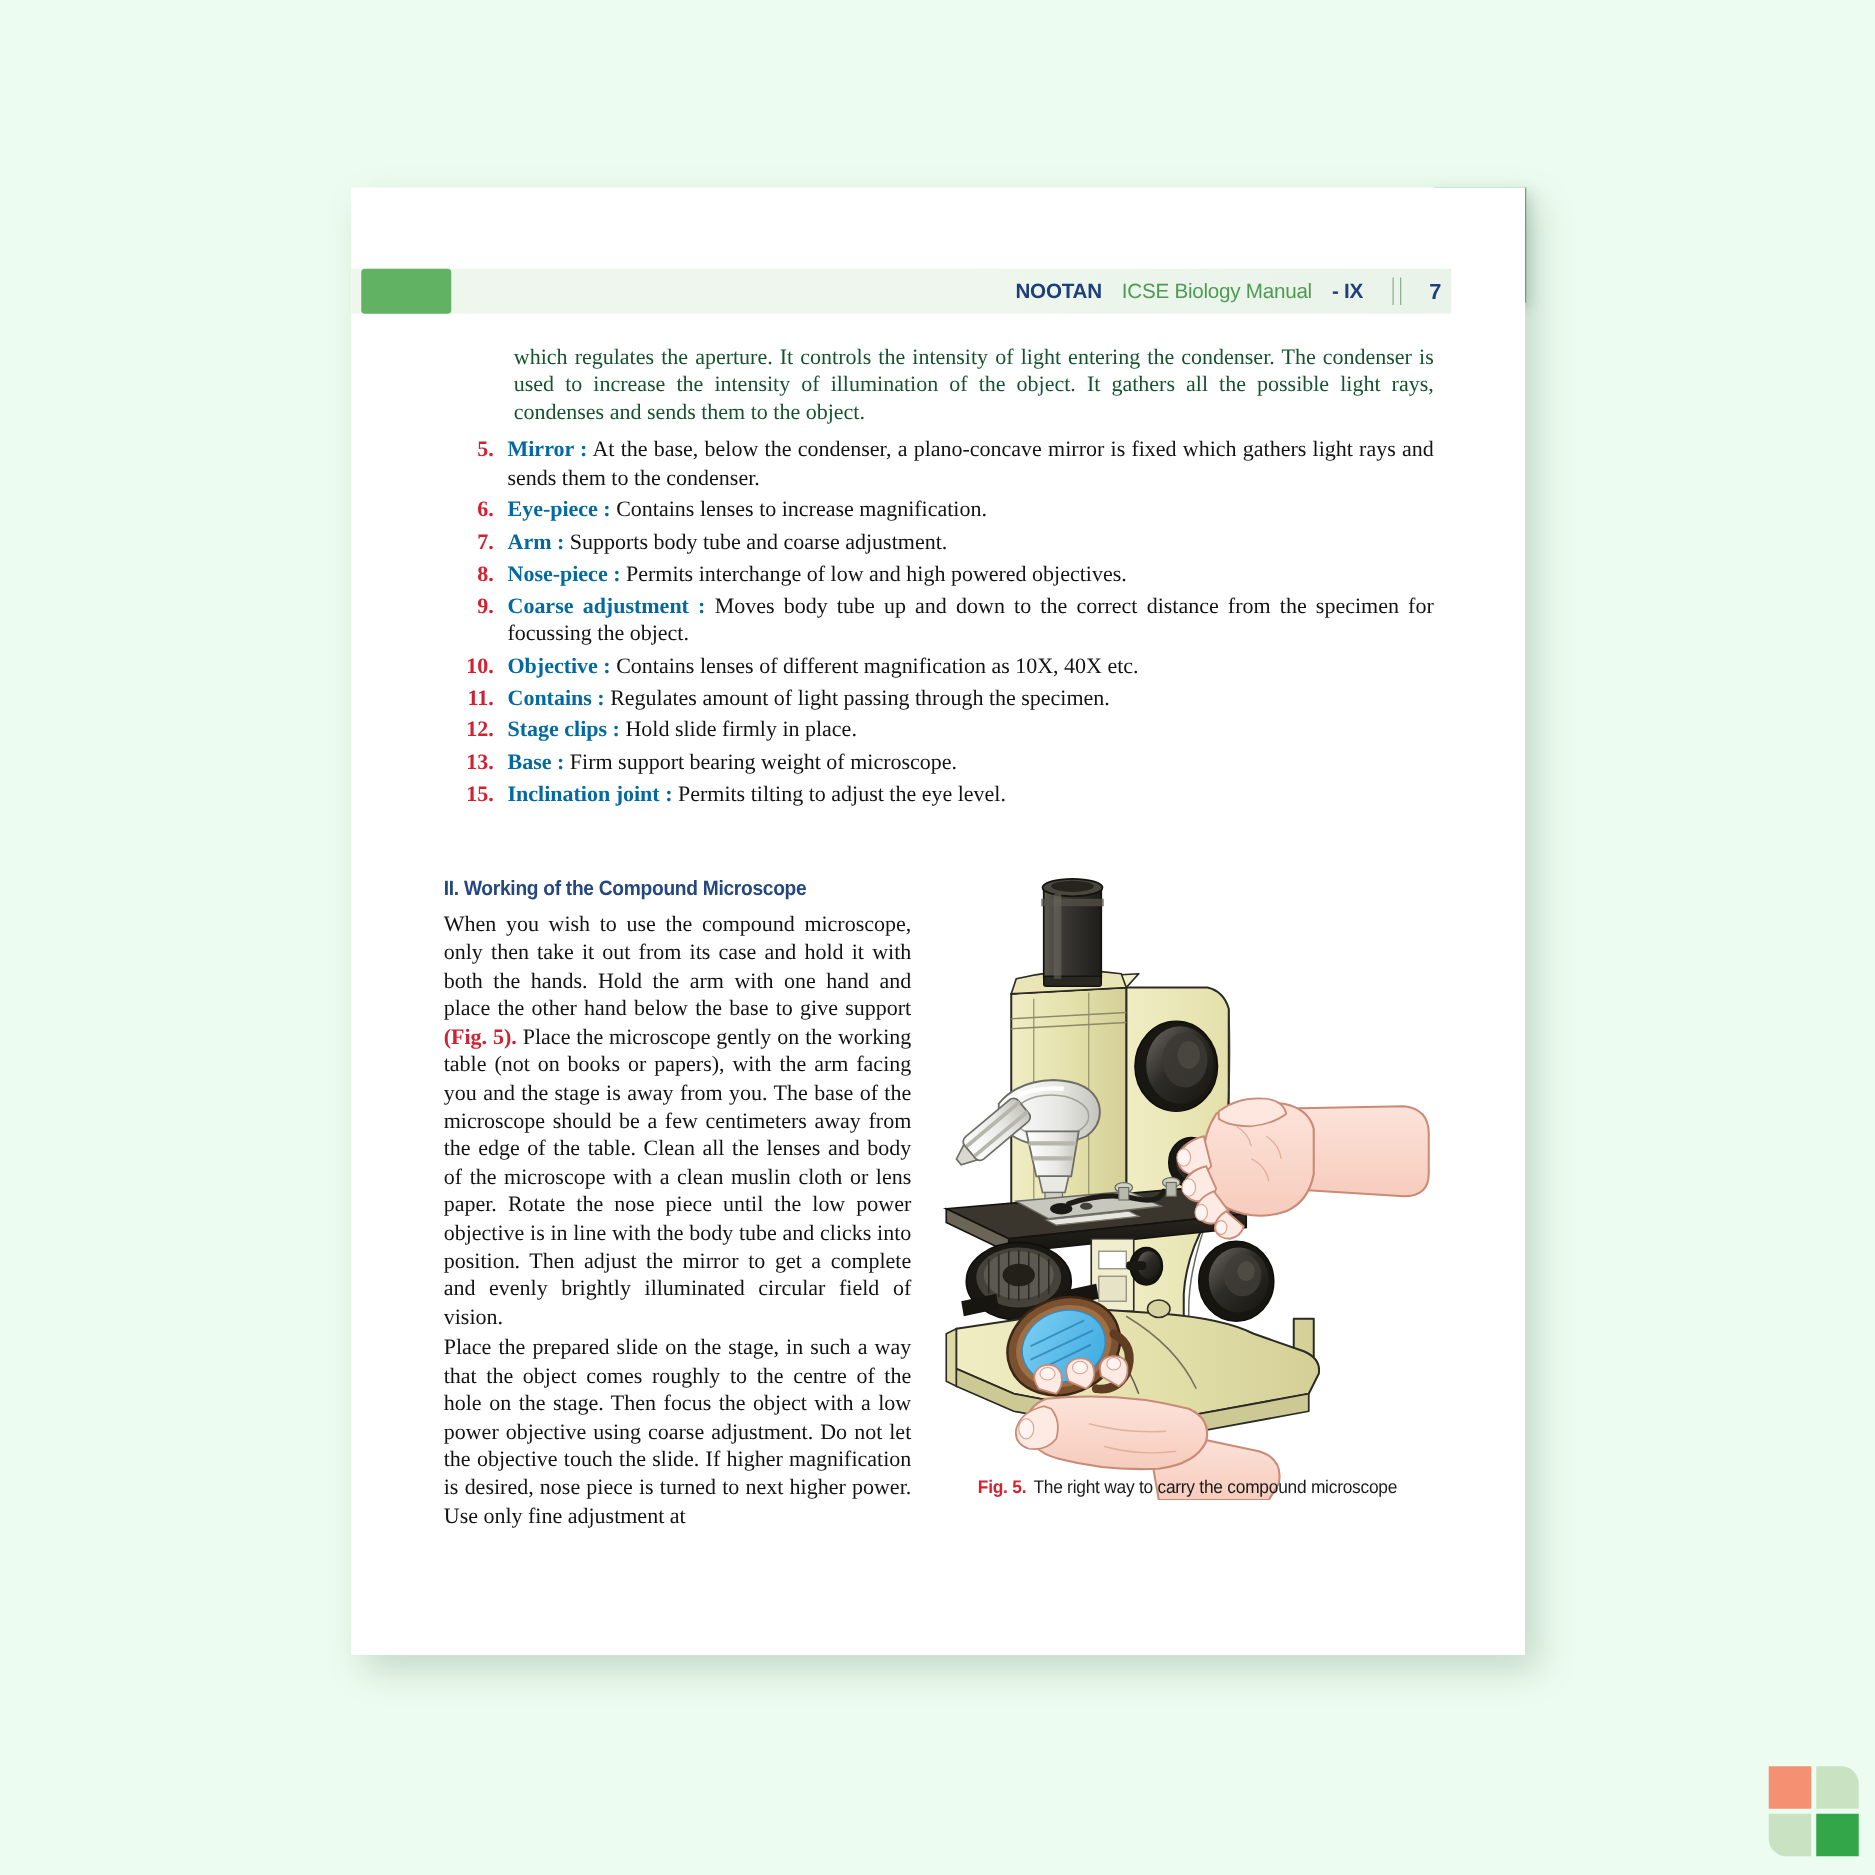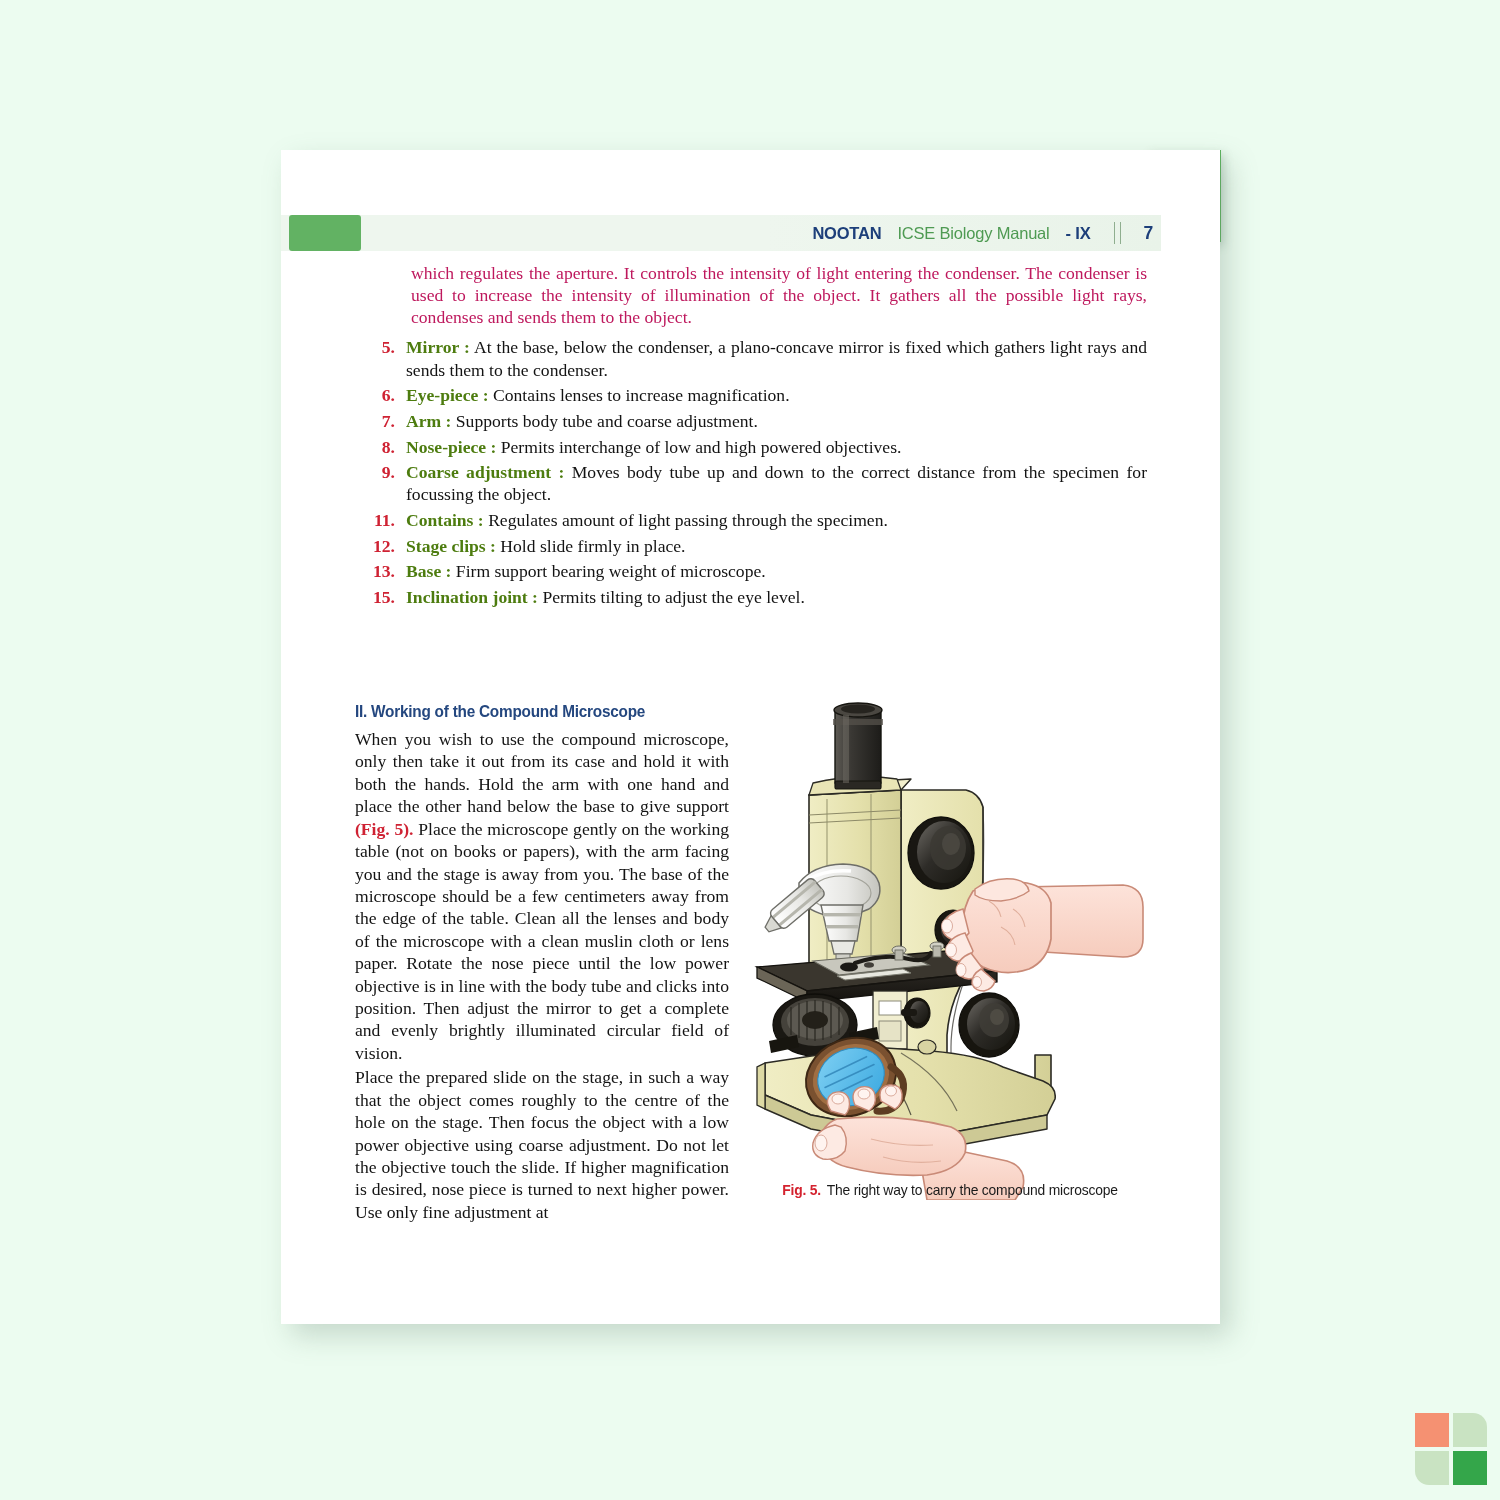--- a/index.html
+++ b/index.html
@@ -73,24 +73,24 @@
   }
   .hdr-page { color: #1d3f7a; font-weight: bold; font-size: 17.5px; }
 
   
   .content {
     position: absolute;
     left: 74px; top: 112px;
     width: 792px;
   }
   p.body {
-    margin: 0 0 0 0;
+    margin: 12px 0 0 0;
     font-size: 17.6px;
     line-height: 1.26;
-    color: #be185d;
+    color: #14532d;
     text-align: justify;
     text-justify: inter-word;
   }
   p.intro { margin-left: 56px; width: 736px; }
 
   
   .nlist { margin-top: 8px; }
   .nitem {
     display: flex;
     margin-bottom: 3.5px;
@@ -104,21 +104,21 @@
     font-size: 17.6px;
     line-height: 1.26;
   }
   .nitem .txt {
     flex: 1;
     font-size: 17.6px;
     line-height: 1.26;
     color: #131313;
     text-align: justify;
   }
-  .term { color: #4d7c0f; font-weight: bold; }
+  .term { color: #0369a1; font-weight: bold; }
 
   
   .sec-head {
     position: absolute;
     left: 74px; top: 552px;
     font-family: "Liberation Sans", sans-serif;
     font-weight: bold;
     font-size: 16.5px;
     color: #24477f;
     letter-spacing: -0.25px;
@@ -226,20 +226,24 @@
             <div class="num">7.</div>
             <div class="txt"><span class="term">Arm :</span><span> Supports body tube and coarse adjustment.</span></div>
           </div>
           <div class="nitem">
             <div class="num">8.</div>
             <div class="txt"><span class="term">Nose-piece :</span><span> Permits interchange of low and high powered objectives.</span></div>
           </div>
           <div class="nitem">
             <div class="num">9.</div>
             <div class="txt"><span class="term">Coarse adjustment :</span><span> Moves body tube up and down to the correct distance from the specimen for focussing the object.</span></div>
+          </div>
+          <div class="nitem">
+            <div class="num">10.</div>
+            <div class="txt"><span class="term">Objective :</span><span> Contains lenses of different magnification as 10X, 40X etc.</span></div>
           </div>
           <div class="nitem">
             <div class="num">11.</div>
             <div class="txt"><span class="term">Contains :</span><span> Regulates amount of light passing through the specimen.</span></div>
           </div>
           <div class="nitem">
             <div class="num">12.</div>
             <div class="txt"><span class="term">Stage clips :</span><span> Hold slide firmly in place.</span></div>
           </div>
           <div class="nitem">

